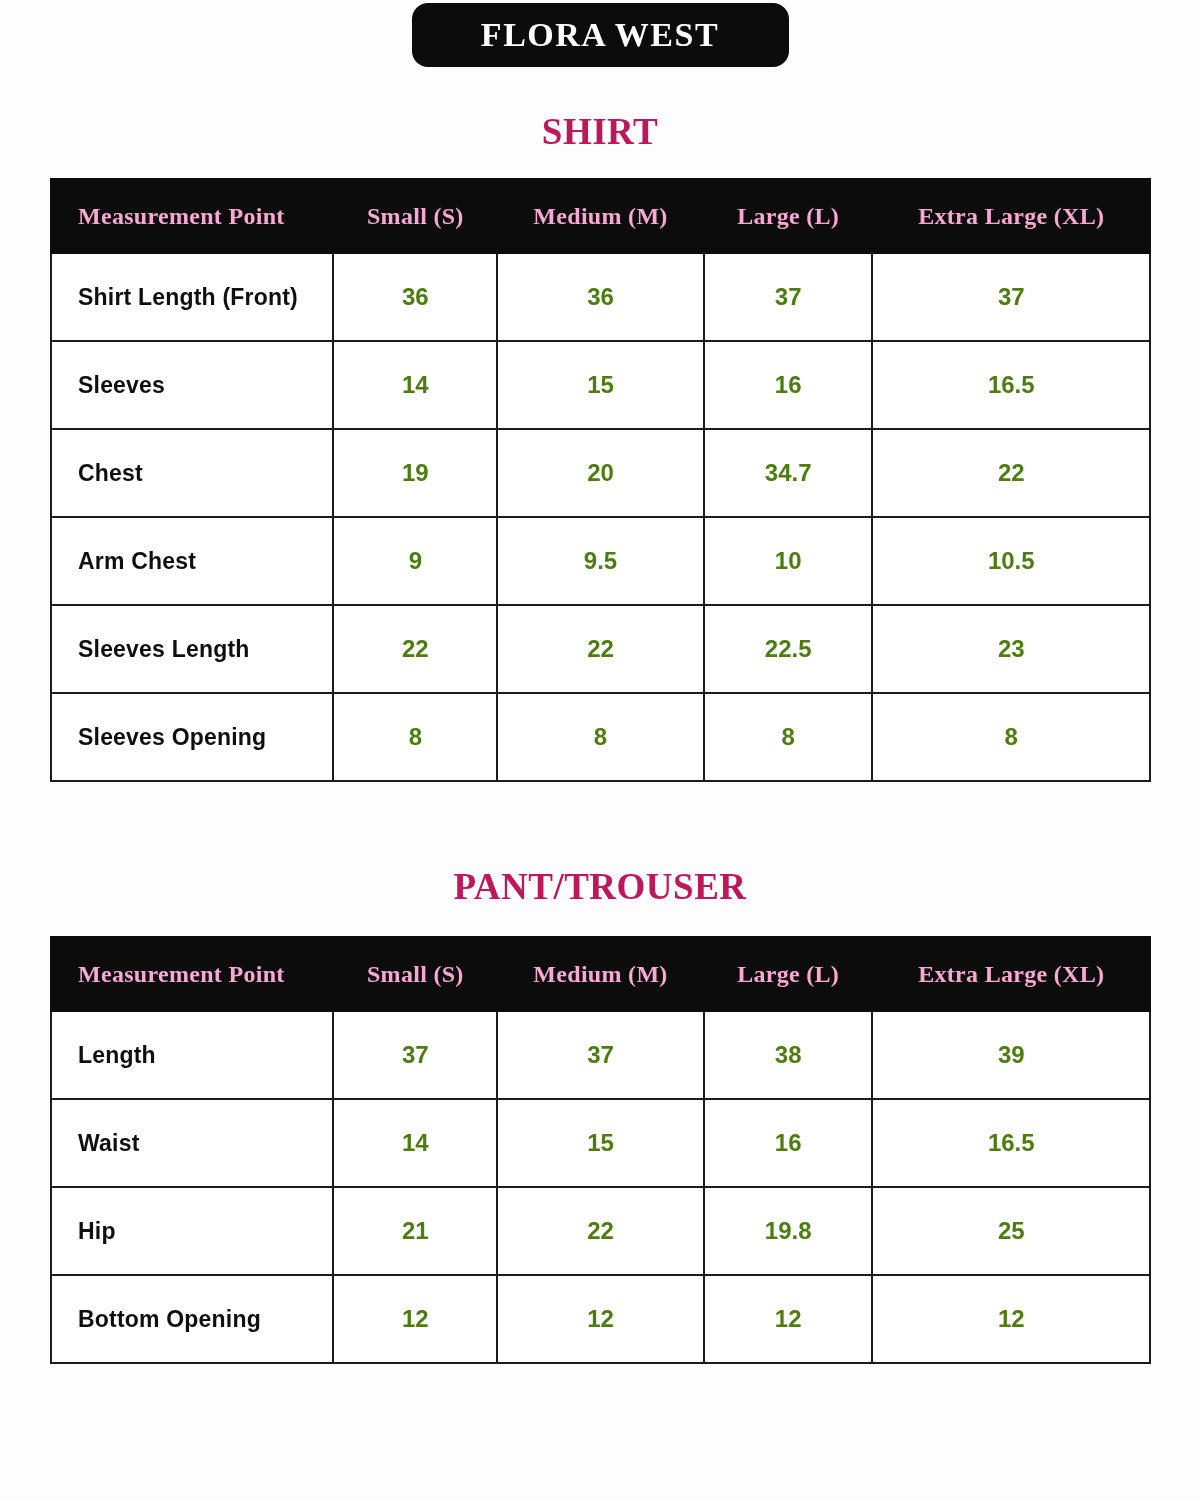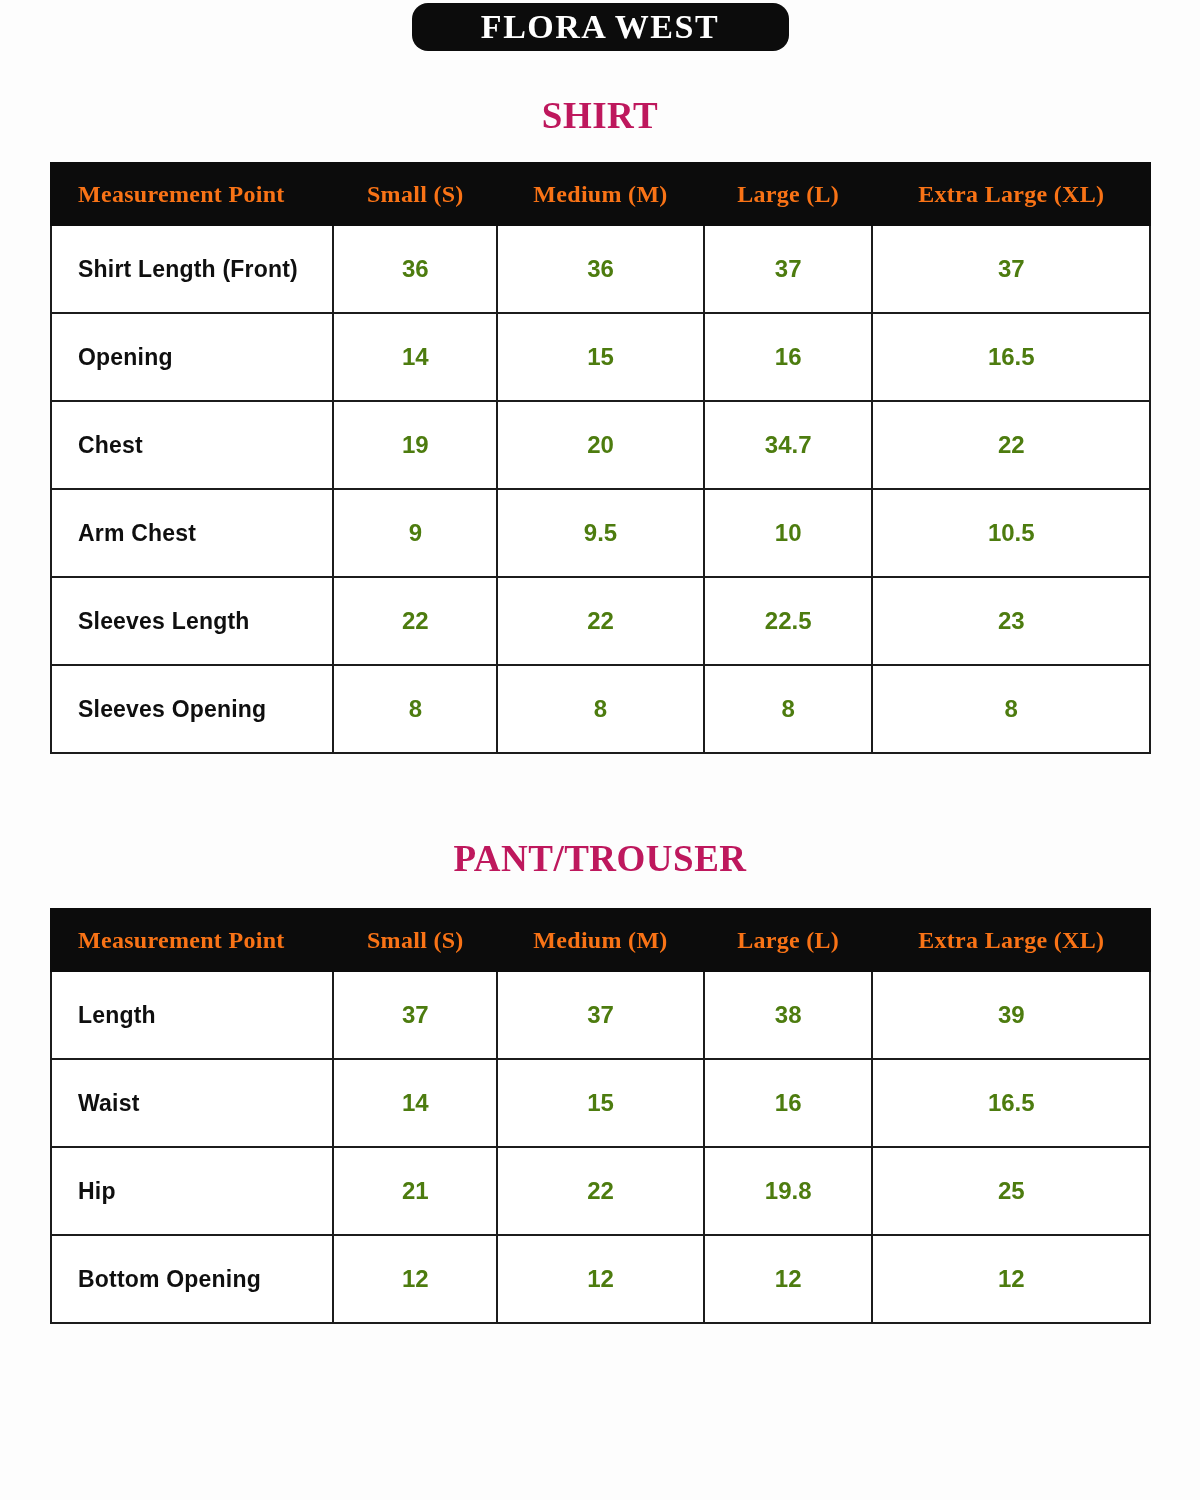--- a/index.html
+++ b/index.html
@@ -10,21 +10,21 @@
     overflow: hidden;
     font-family: "Liberation Sans", sans-serif;
   }
   .page {
     position: relative;
     width: 1200px;
     height: 1500px;
   }
   .brand-badge {
     width: 377px;
-    height: 48px;
+    height: 64px;
     margin: 3px auto 0 auto;
     background: #0c0c0c;
     border-radius: 16px;
     display: flex;
     align-items: center;
     justify-content: center;
   }
   .brand-badge span {
     color: #ffffff;
     font-family: "Liberation Serif", serif;
@@ -64,22 +64,22 @@
   table.size-table td {
     border: 2px solid #1c1c1c;
     text-align: center;
     vertical-align: middle;
     white-space: nowrap;
     overflow: hidden;
   }
   table.size-table thead th {
     background: #0c0c0c;
     border-color: #0c0c0c;
-    color: #f97316;
-    height: 62px;
+    color: #f9a8d4;
+    height: 74px;
     font-family: "Liberation Serif", serif;
     font-weight: 700;
     font-size: 24px;
     letter-spacing: 0.3px;
   }
   table.size-table tbody td { height: 88px; }
   table.size-table th.col-label,
   table.size-table td.cell-label {
     text-align: left;
     padding-left: 26px;
@@ -126,21 +126,21 @@
       </thead>
     <tbody>
         <tr>
           <td class="cell-label">Shirt Length (Front)</td>
           <td class="cell-value">36</td>
           <td class="cell-value">36</td>
           <td class="cell-value">37</td>
           <td class="cell-value">37</td>
         </tr>
         <tr>
-          <td class="cell-label">Opening</td>
+          <td class="cell-label">Sleeves</td>
           <td class="cell-value">14</td>
           <td class="cell-value">15</td>
           <td class="cell-value">16</td>
           <td class="cell-value">16.5</td>
         </tr>
         <tr>
           <td class="cell-label">Chest</td>
           <td class="cell-value">19</td>
           <td class="cell-value">20</td>
           <td class="cell-value">34.7</td>

